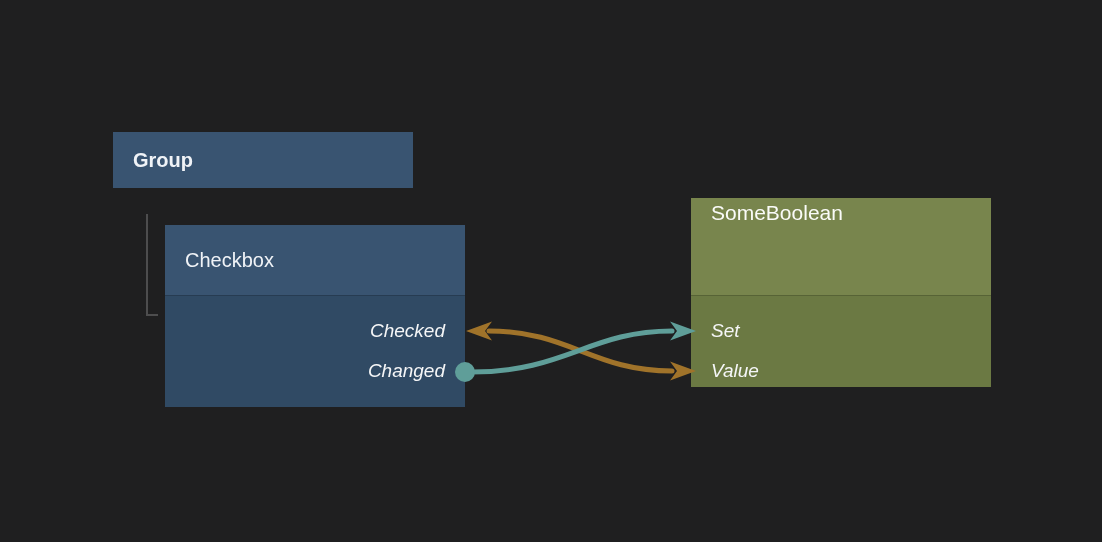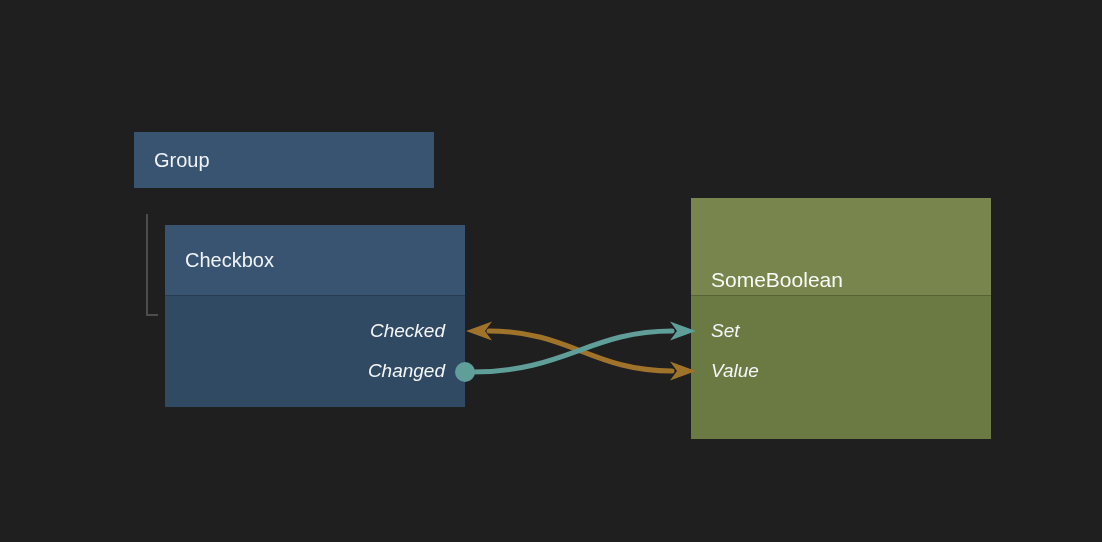--- a/index.html
+++ b/index.html
@@ -14,25 +14,26 @@
     height: 542px;
     background: #1f1f20;
     overflow: hidden;
   }
   .node {
     position: absolute;
     box-sizing: border-box;
   }
   
   .group-node {
-    left: 134px; top: 132px;
+    left: 113px; top: 132px;
     width: 300px; height: 56px;
     background: #395471;
     display: flex;
     align-items: center;
+    font-weight: bold;
   }
   .node-title {
     color: #f0f3f7;
     font-size: 20px;
     padding-left: 20px;
     white-space: nowrap;
   }
   
   .tree-connector {
     position: absolute;
@@ -62,37 +63,37 @@
   
   .variable-node {
     left: 691px; top: 198px;
     width: 300px;
   }
   .variable-node .node-header {
     height: 97px;
     background: #78854d;
     display: flex;
     flex-direction: column;
-    justify-content: flex-end;
+    justify-content: flex-start;
     padding-left: 20px;
     box-sizing: border-box;
   }
   .variable-node .node-header .node-title {
     padding-left: 0;
     font-size: 21px;
     line-height: 30px;
     color: #fafbf8;
   }
   .variable-node .node-header .node-subtitle {
     font-size: 19px;
     line-height: 29px;
     color: #a8b389;
   }
   .variable-node .node-body {
-    height: 144px;
+    height: 92px;
     background: #6b7943;
     border-top: 1px solid rgba(0,0,0,0.18);
     box-sizing: border-box;
     padding-top: 15px;
   }
   
   .pin-row {
     height: 40px;
     display: flex;
     align-items: center;

